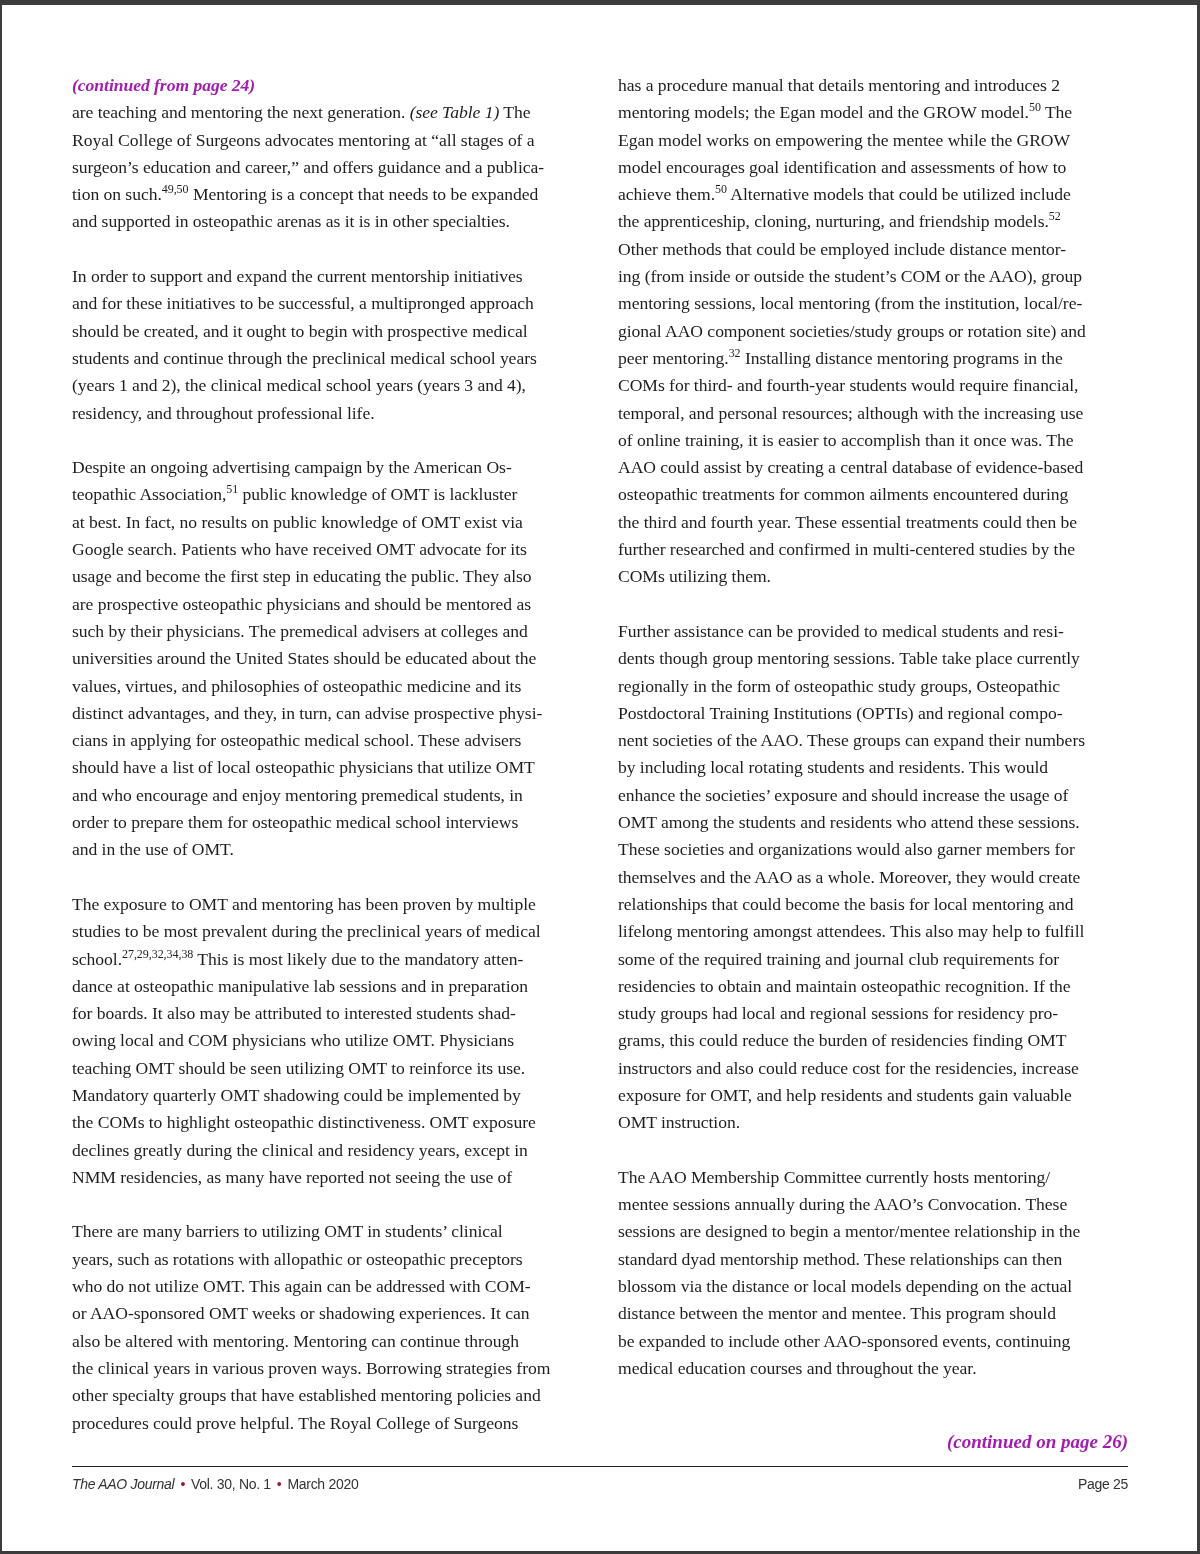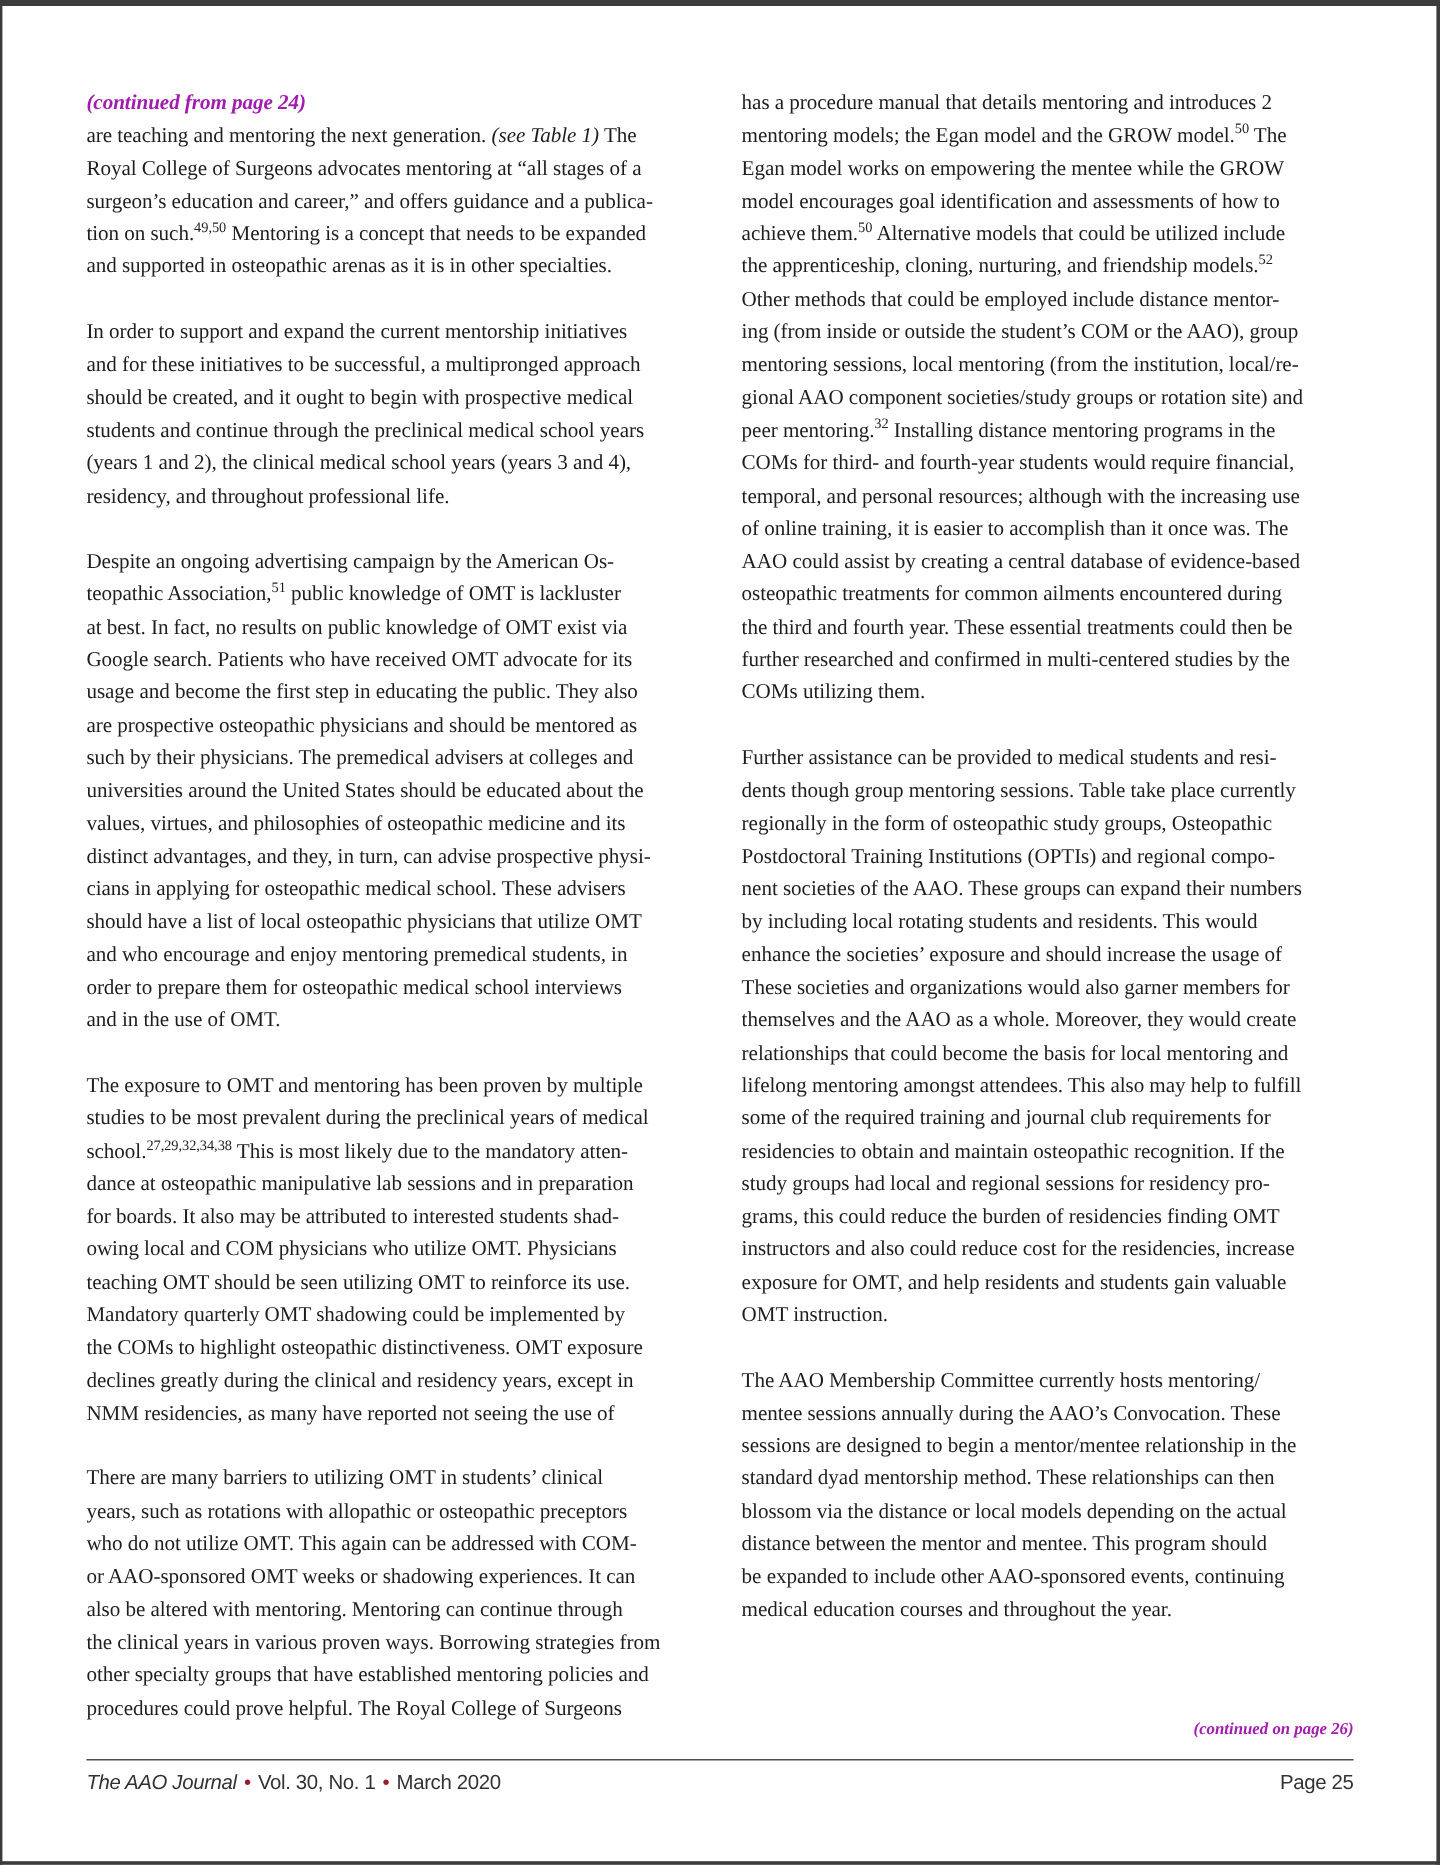--- a/index.html
+++ b/index.html
@@ -29,29 +29,29 @@
 
   .para { margin: 0 0 27.3px 0; }
   .line { display: block; white-space: nowrap; }
   .continued {
     color: #a21caf;
     font-style: italic;
     font-weight: bold;
     display: block;
     white-space: nowrap;
   }
-  .cont-on { position: absolute; right: 72px; top: 1428px; font-size: 14px; line-height: 27.3px; }
+  .cont-on { position: absolute; right: 72px; top: 1428px; font-size: 19px; line-height: 27.3px; }
   sup { font-size: 12px; line-height: 0; vertical-align: 7px; }
   .ital { font-style: italic; font-family: Liberation Serif, serif; }
 
   .footer-rule { position: absolute; left: 72px; top: 1466px; width: 1056px; height: 1px; background: #222; }
   .footer {
     position: absolute; left: 72px; top: 1476px; width: 1056px;
     font-family: "Liberation Sans", "DejaVu Sans", sans-serif;
-    font-size: 17px; color: #333;
+    font-size: 14px; color: #333;
     display: flex; justify-content: space-between;
     letter-spacing: -0.3px;
   }
   .footer .journal { font-style: italic; }
   .footer .bullet { color: #9b1c2e; margin: 0 6px; }
 </style>
 </head>
 <body>
 
 <div class="frame-top"></div>
@@ -141,20 +141,21 @@
     <span class="line">COMs utilizing them.</span>
   </p>
   <p class="para">
     <span class="line">Further assistance can be provided to medical students and resi-</span>
     <span class="line">dents though group mentoring sessions. Table take place currently</span>
     <span class="line">regionally in the form of osteopathic study groups, Osteopathic</span>
     <span class="line">Postdoctoral Training Institutions (OPTIs) and regional compo-</span>
     <span class="line">nent societies of the AAO. These groups can expand their numbers</span>
     <span class="line">by including local rotating students and residents. This would</span>
     <span class="line">enhance the societies’ exposure and should increase the usage of</span>
+    <span class="line">OMT among the students and residents who attend these sessions.</span>
     <span class="line">These societies and organizations would also garner members for</span>
     <span class="line">themselves and the AAO as a whole. Moreover, they would create</span>
     <span class="line">relationships that could become the basis for local mentoring and</span>
     <span class="line">lifelong mentoring amongst attendees. This also may help to fulfill</span>
     <span class="line">some of the required training and journal club requirements for</span>
     <span class="line">residencies to obtain and maintain osteopathic recognition. If the</span>
     <span class="line">study groups had local and regional sessions for residency pro-</span>
     <span class="line">grams, this could reduce the burden of residencies finding OMT</span>
     <span class="line">instructors and also could reduce cost for the residencies, increase</span>
     <span class="line">exposure for OMT, and help residents and students gain valuable</span>

